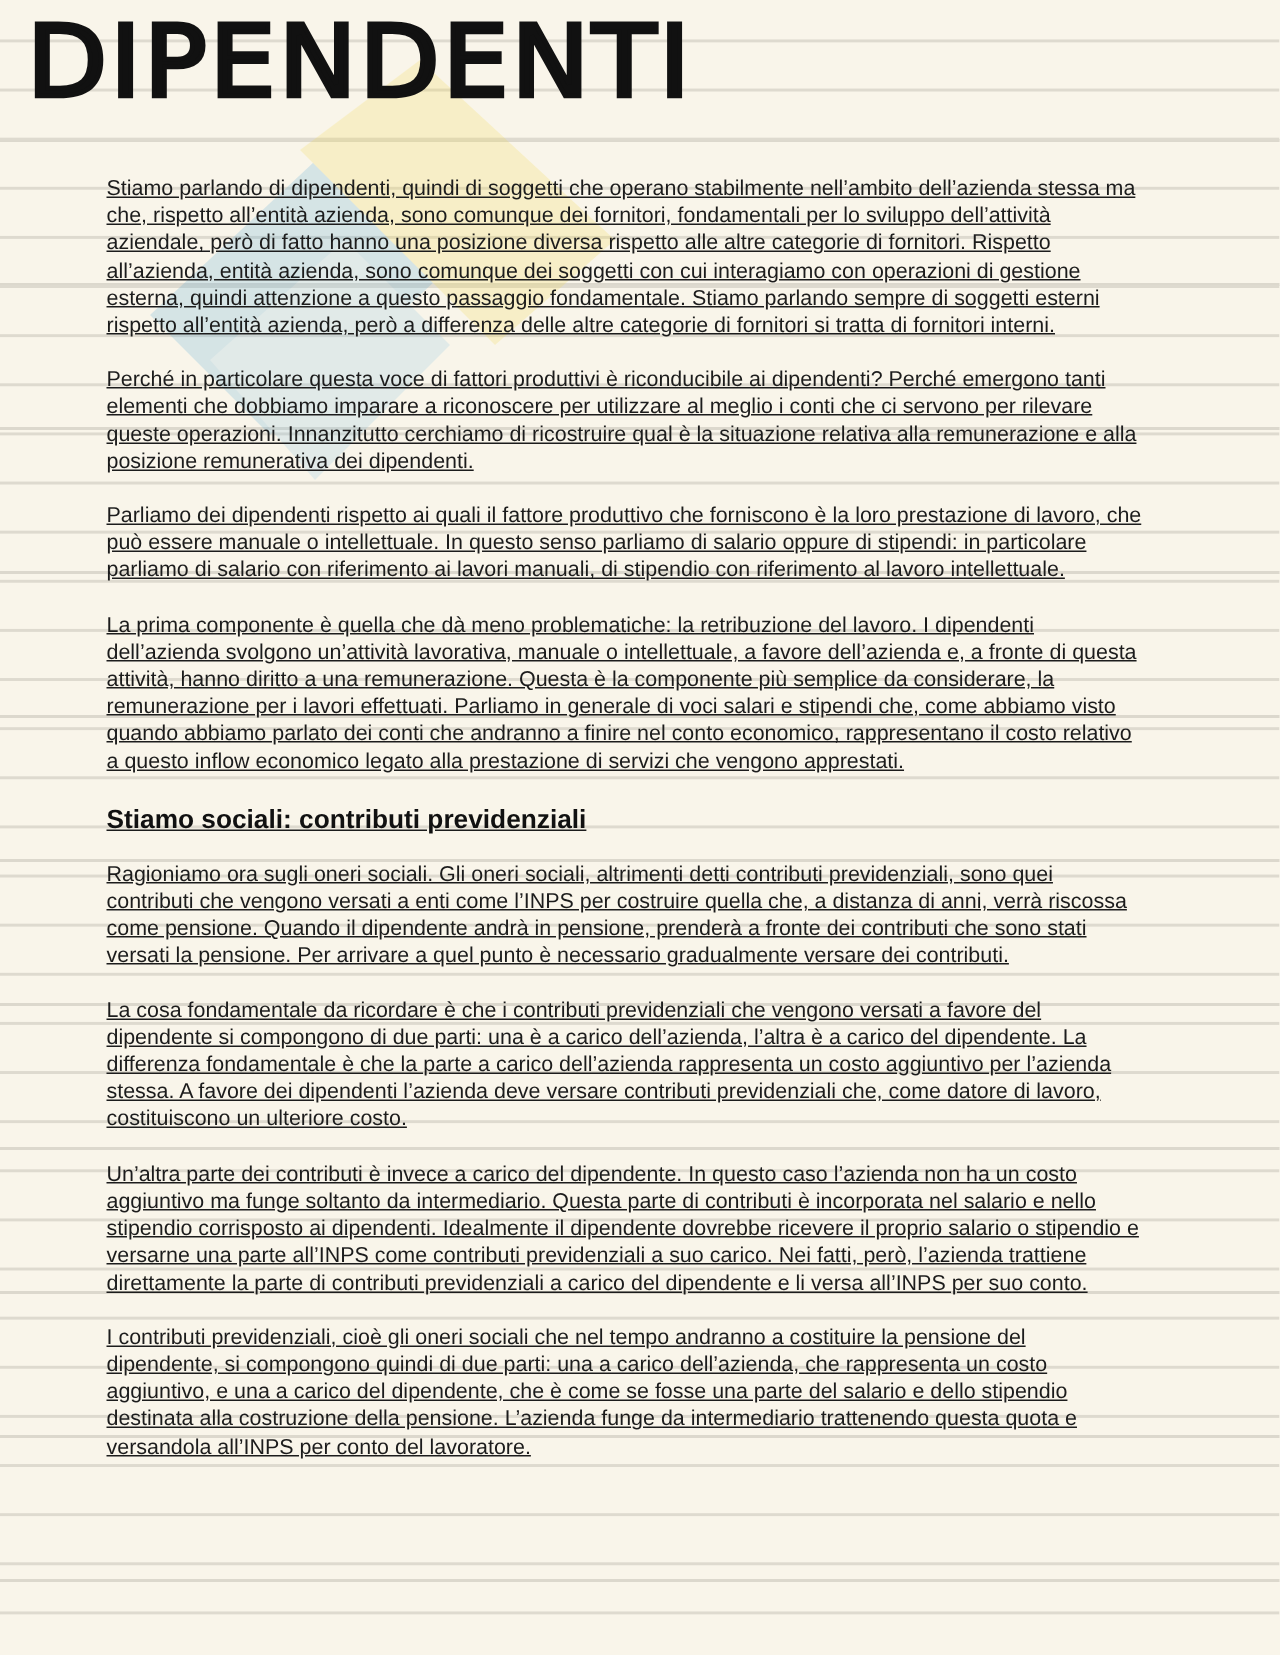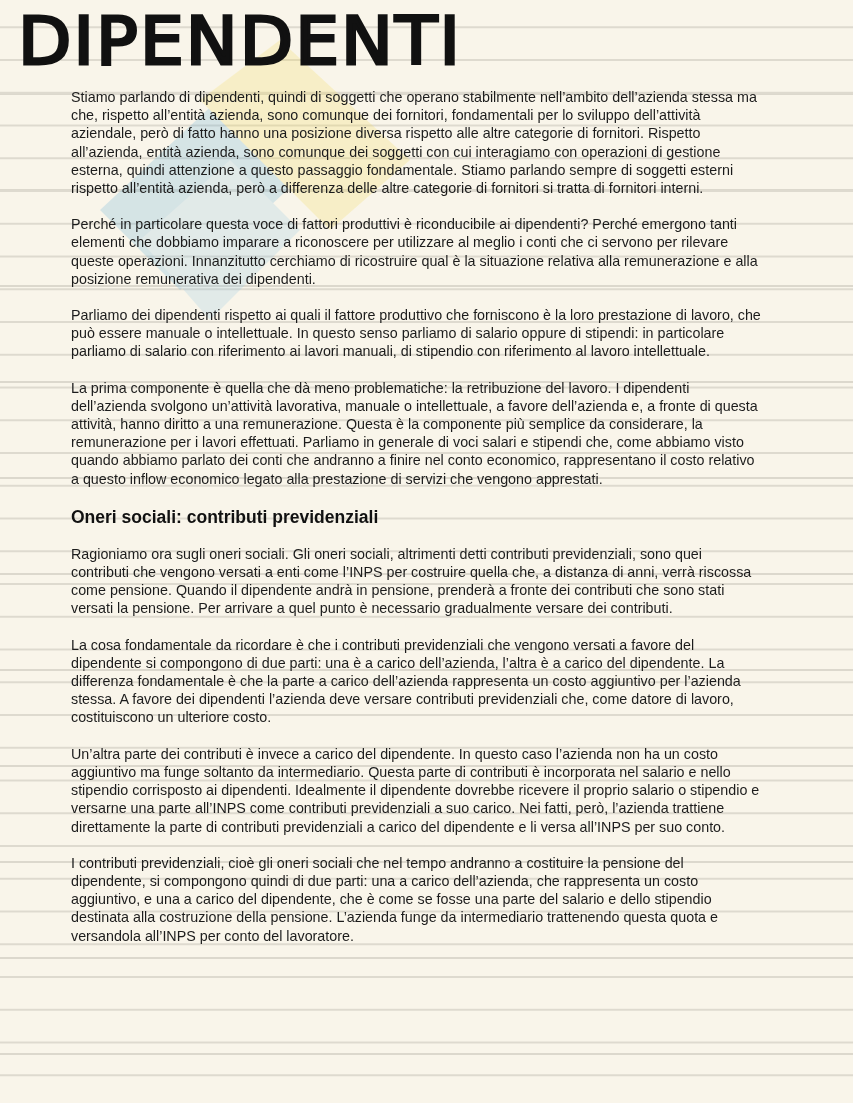--- a/index.html
+++ b/index.html
@@ -61,26 +61,27 @@
     letter-spacing: 2px;
     color: #111;
     -webkit-text-stroke: 3px #111;
     line-height: 80px;
     transform: scaleX(1.05);
     transform-origin: left;
   }
   .content {
     position: absolute;
     left: 71px;
-    top: 88px;
+    top: 117px;
     width: 690px;
     z-index: 2;
     font-size: 14.3px;
     line-height: 18.2px;
     color: #1c1c1c;
+    text-decoration: underline;
   }
   .content p {
     margin: 0 0 18px 0;
   }
   .content h2 {
     font-size: 17.5px;
     font-weight: bold;
     margin: 2px 0 17px 0;
     line-height: 22px;
     color: #111;
@@ -97,18 +98,18 @@
   <polygon points="60,200 150,120 220,190 130,280" fill="#8fc4e3"></polygon>
 </svg>
 
 <div class="title">DIPENDENTI</div>
 
 <div class="content">
   <p>Stiamo parlando di dipendenti, quindi di soggetti che operano stabilmente nell’ambito dell’azienda stessa ma che, rispetto all’entità azienda, sono comunque dei fornitori, fondamentali per lo sviluppo dell’attività aziendale, però di fatto hanno una posizione diversa rispetto alle altre categorie di fornitori. Rispetto all’azienda, entità azienda, sono comunque dei soggetti con cui interagiamo con operazioni di gestione esterna, quindi attenzione a questo passaggio fondamentale. Stiamo parlando sempre di soggetti esterni rispetto all’entità azienda, però a differenza delle altre categorie di fornitori si tratta di fornitori interni.</p>
   <p>Perché in particolare questa voce di fattori produttivi è riconducibile ai dipendenti? Perché emergono tanti elementi che dobbiamo imparare a riconoscere per utilizzare al meglio i conti che ci servono per rilevare queste operazioni. Innanzitutto cerchiamo di ricostruire qual è la situazione relativa alla remunerazione e alla posizione remunerativa dei dipendenti.</p>
   <p>Parliamo dei dipendenti rispetto ai quali il fattore produttivo che forniscono è la loro prestazione di lavoro, che può essere manuale o intellettuale. In questo senso parliamo di salario oppure di stipendi: in particolare parliamo di salario con riferimento ai lavori manuali, di stipendio con riferimento al lavoro intellettuale.</p>
   <p>La prima componente è quella che dà meno problematiche: la retribuzione del lavoro. I dipendenti dell’azienda svolgono un’attività lavorativa, manuale o intellettuale, a favore dell’azienda e, a fronte di questa attività, hanno diritto a una remunerazione. Questa è la componente più semplice da considerare, la remunerazione per i lavori effettuati. Parliamo in generale di voci salari e stipendi che, come abbiamo visto quando abbiamo parlato dei conti che andranno a finire nel conto economico, rappresentano il costo relativo a questo inflow economico legato alla prestazione di servizi che vengono apprestati.</p>
-  <h2>Oneri sociali: contributi previdenziali</h2>
+  <h2>Stiamo sociali: contributi previdenziali</h2>
   <p>Ragioniamo ora sugli oneri sociali. Gli oneri sociali, altrimenti detti contributi previdenziali, sono quei contributi che vengono versati a enti come l’INPS per costruire quella che, a distanza di anni, verrà riscossa come pensione. Quando il dipendente andrà in pensione, prenderà a fronte dei contributi che sono stati versati la pensione. Per arrivare a quel punto è necessario gradualmente versare dei contributi.</p>
   <p>La cosa fondamentale da ricordare è che i contributi previdenziali che vengono versati a favore del dipendente si compongono di due parti: una è a carico dell’azienda, l’altra è a carico del dipendente. La differenza fondamentale è che la parte a carico dell’azienda rappresenta un costo aggiuntivo per l’azienda stessa. A favore dei dipendenti l’azienda deve versare contributi previdenziali che, come datore di lavoro, costituiscono un ulteriore costo.</p>
   <p>Un’altra parte dei contributi è invece a carico del dipendente. In questo caso l’azienda non ha un costo aggiuntivo ma funge soltanto da intermediario. Questa parte di contributi è incorporata nel salario e nello stipendio corrisposto ai dipendenti. Idealmente il dipendente dovrebbe ricevere il proprio salario o stipendio e versarne una parte all’INPS come contributi previdenziali a suo carico. Nei fatti, però, l’azienda trattiene direttamente la parte di contributi previdenziali a carico del dipendente e li versa all’INPS per suo conto.</p>
   <p>I contributi previdenziali, cioè gli oneri sociali che nel tempo andranno a costituire la pensione del dipendente, si compongono quindi di due parti: una a carico dell’azienda, che rappresenta un costo aggiuntivo, e una a carico del dipendente, che è come se fosse una parte del salario e dello stipendio destinata alla costruzione della pensione. L’azienda funge da intermediario trattenendo questa quota e versandola all’INPS per conto del lavoratore.</p>
 </div>
 
 </body></html>

